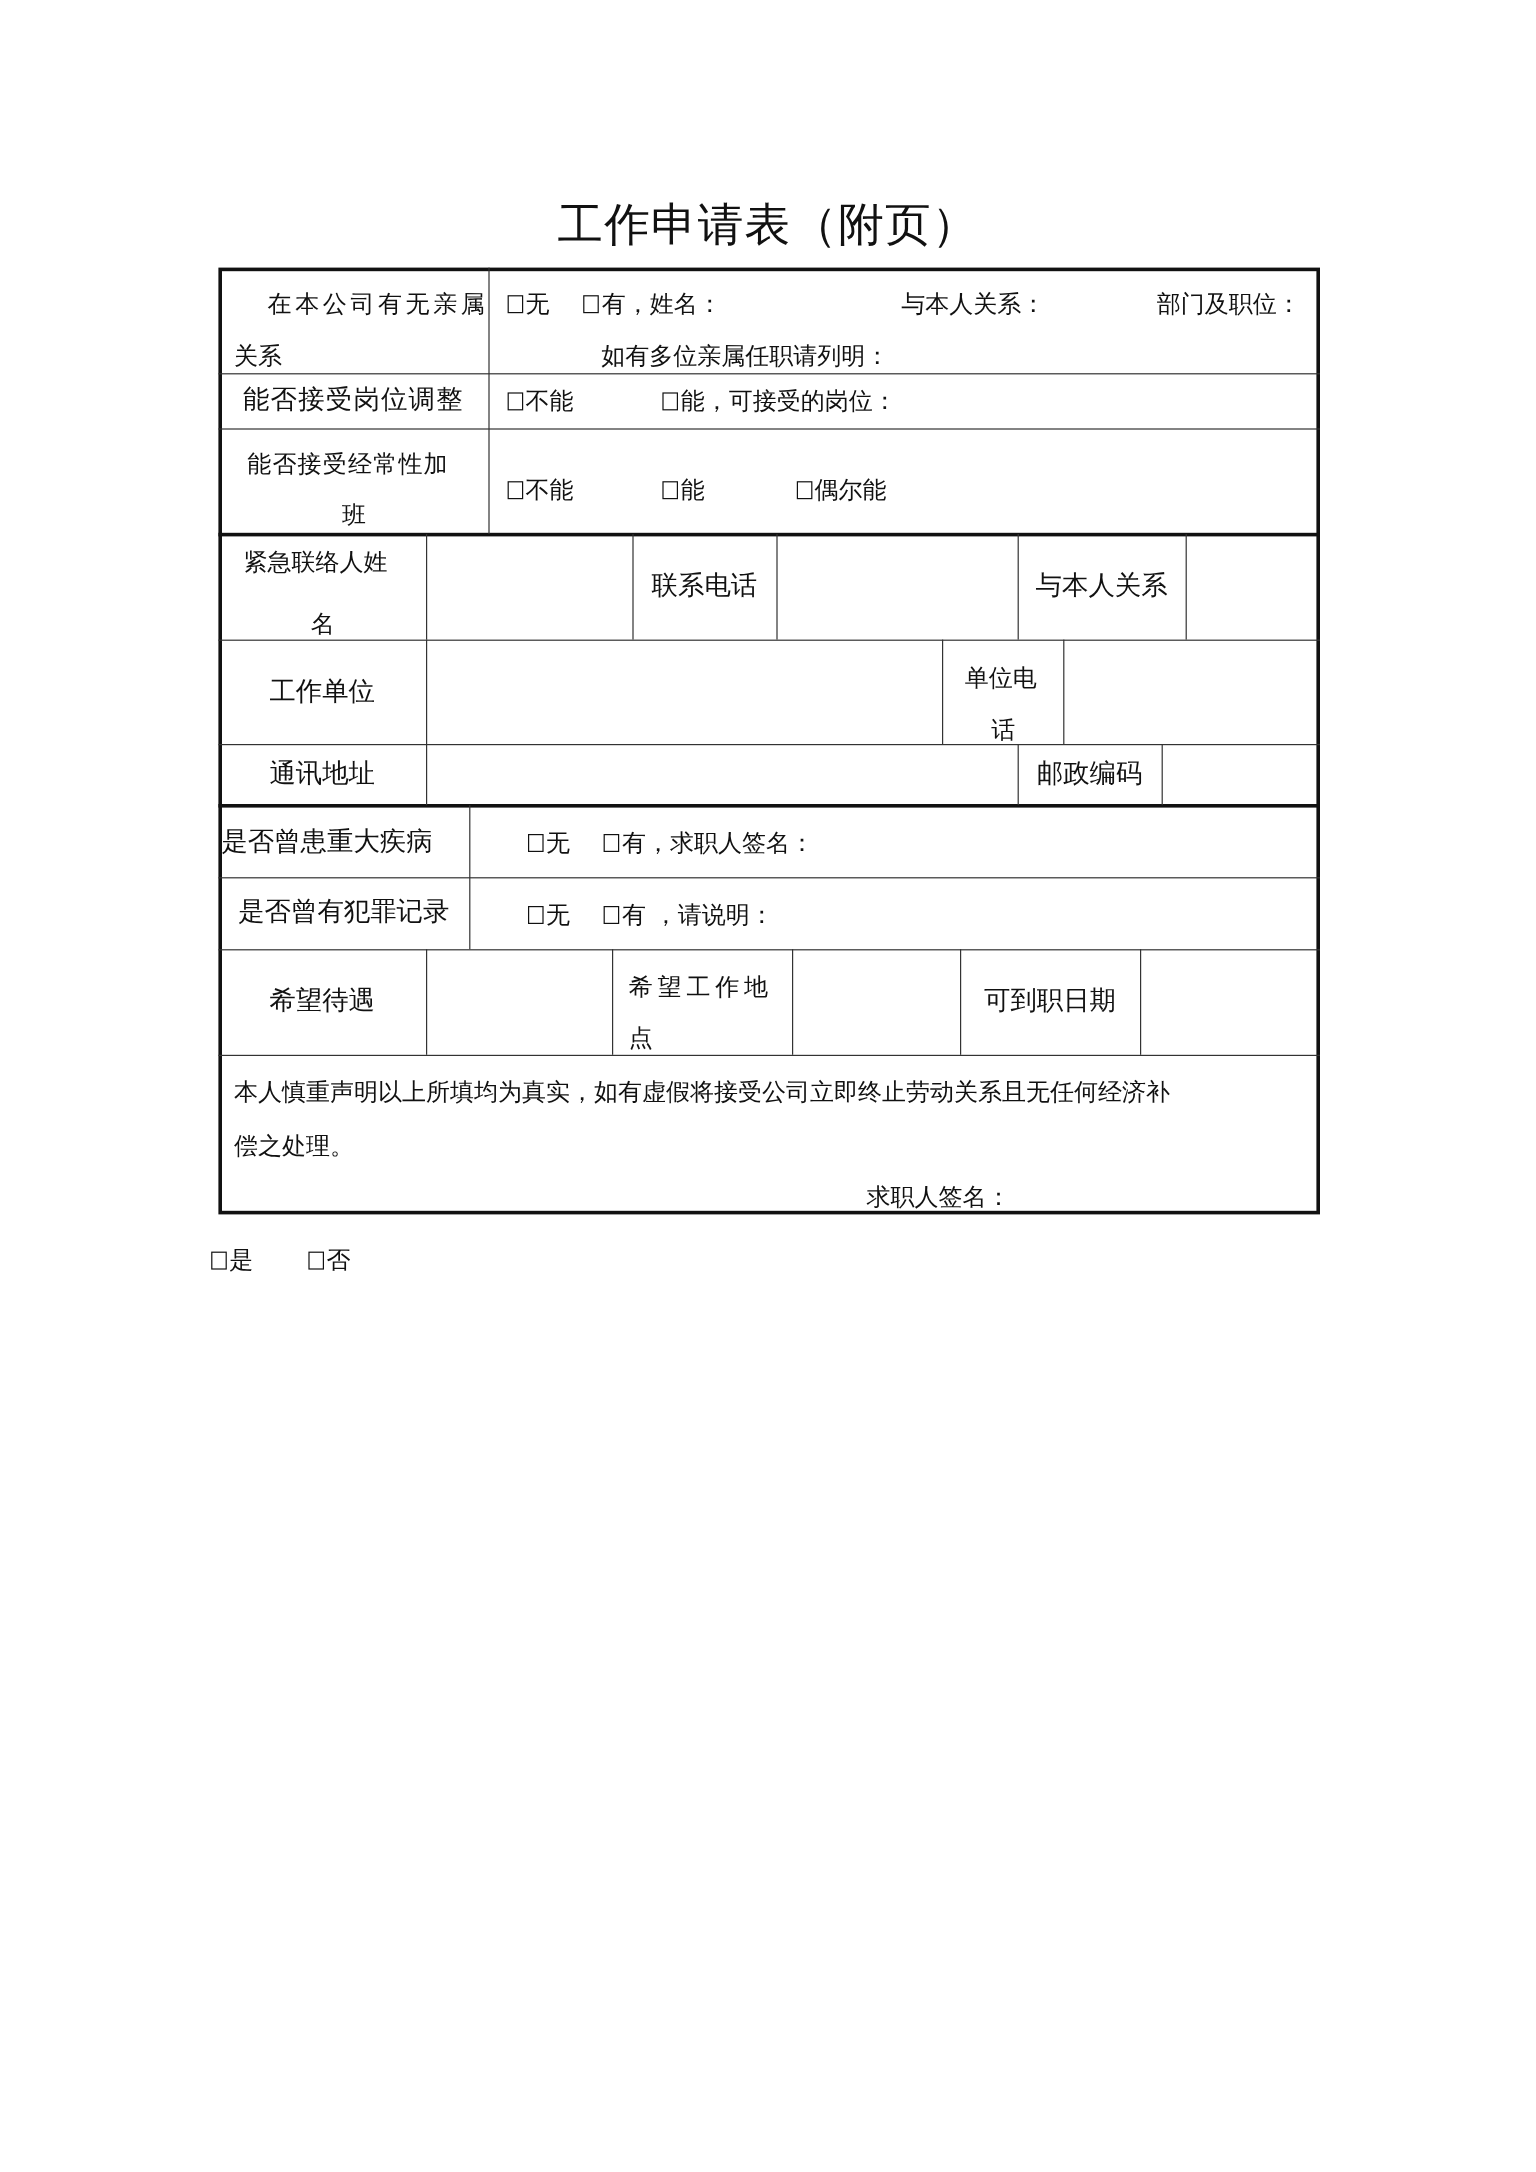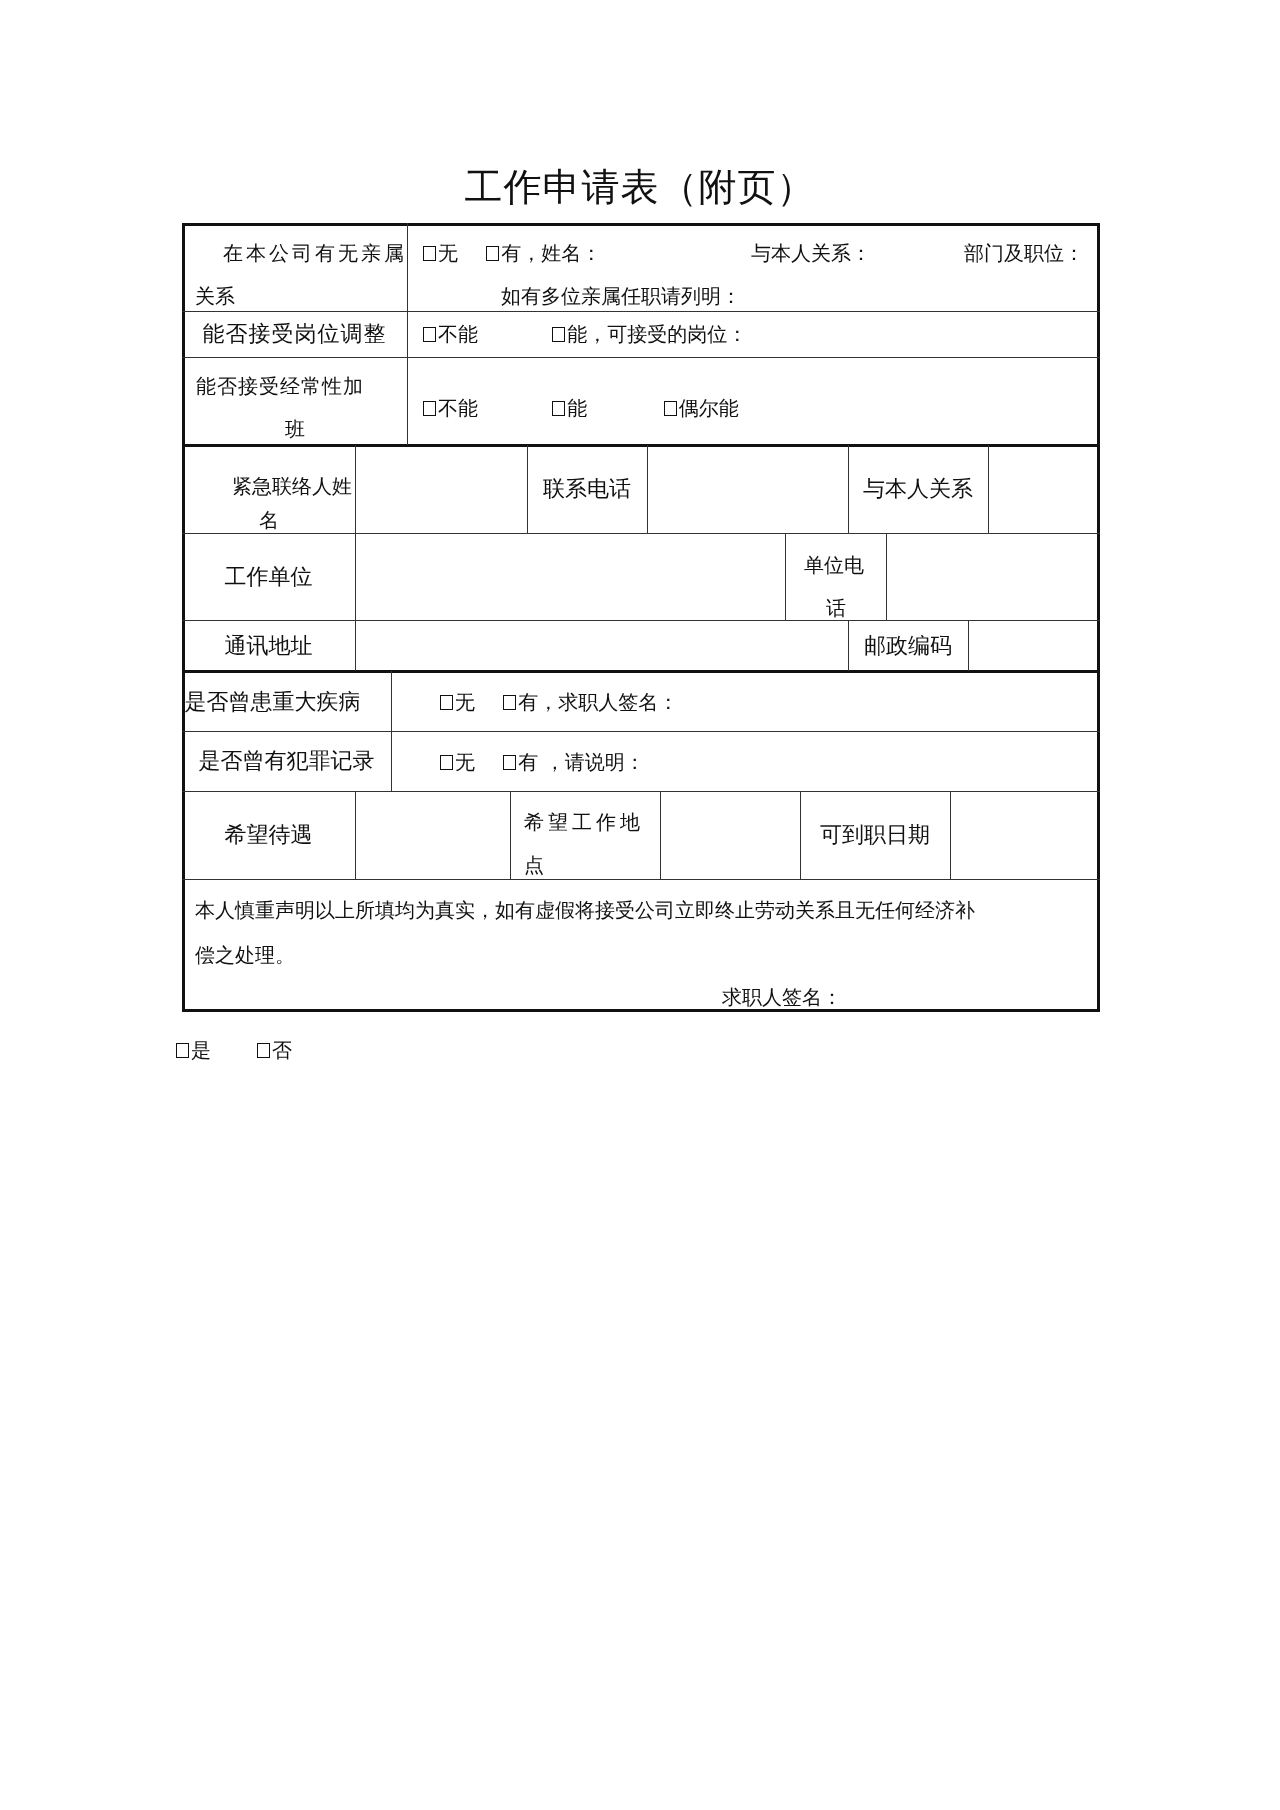--- a/index.html
+++ b/index.html
@@ -84,38 +84,38 @@
   <span class="opt">
       <span class="chk"></span>
       <span>不能</span>
     </span>
   <span class="opt" style="margin-left:68px;">
       <span class="chk"></span>
       <span>能，可接受的岗位：</span>
     </span>
 </div>
 
-<div class="txt" style="left:196px; top:364px; letter-spacing:1px;text-align:center;">能否接受经常性加</div>
+<div class="txt" style="left:206px; top:364px; letter-spacing:1px;text-align:center;">能否接受经常性加</div>
 <div class="txt" style="left:285px; top:407px;">班</div>
 <div class="txt" style="left:423px; top:386px;">
   <span class="opt">
       <span class="chk"></span>
       <span>不能</span>
     </span>
   <span class="opt" style="margin-left:68px;">
       <span class="chk"></span>
       <span>能</span>
     </span>
   <span class="opt" style="margin-left:70px;">
       <span class="chk"></span>
       <span>偶尔能</span>
     </span>
 </div>
 
-<div class="txt" style="left:203px; top:464px;margin-left:29px;">紧急联络人姓</div>
+<div class="txt" style="left:203px; top:446px;">紧急联络人姓</div>
 <div class="txt" style="left:259px; top:498px;">名</div>
 <div class="abs" style="left:356px; top:446px; width:170px; height:86px;"></div>
 <div class="cell" style="left:527px; top:445px; width:120px; height:88px;">联系电话</div>
 <div class="abs" style="left:648px; top:446px; width:199px; height:86px;"></div>
 <div class="cell" style="left:848px; top:445px; width:140px; height:88px;">与本人关系</div>
 <div class="abs" style="left:989px; top:446px; width:108px; height:86px;"></div>
 
 <div class="cell" style="left:182px; top:533px; width:173px; height:87px;">工作单位</div>
 <div class="abs" style="left:356px; top:534px; width:428px; height:85px;"></div>
 <div class="txt" style="left:804px; top:543px;">单位电</div>

